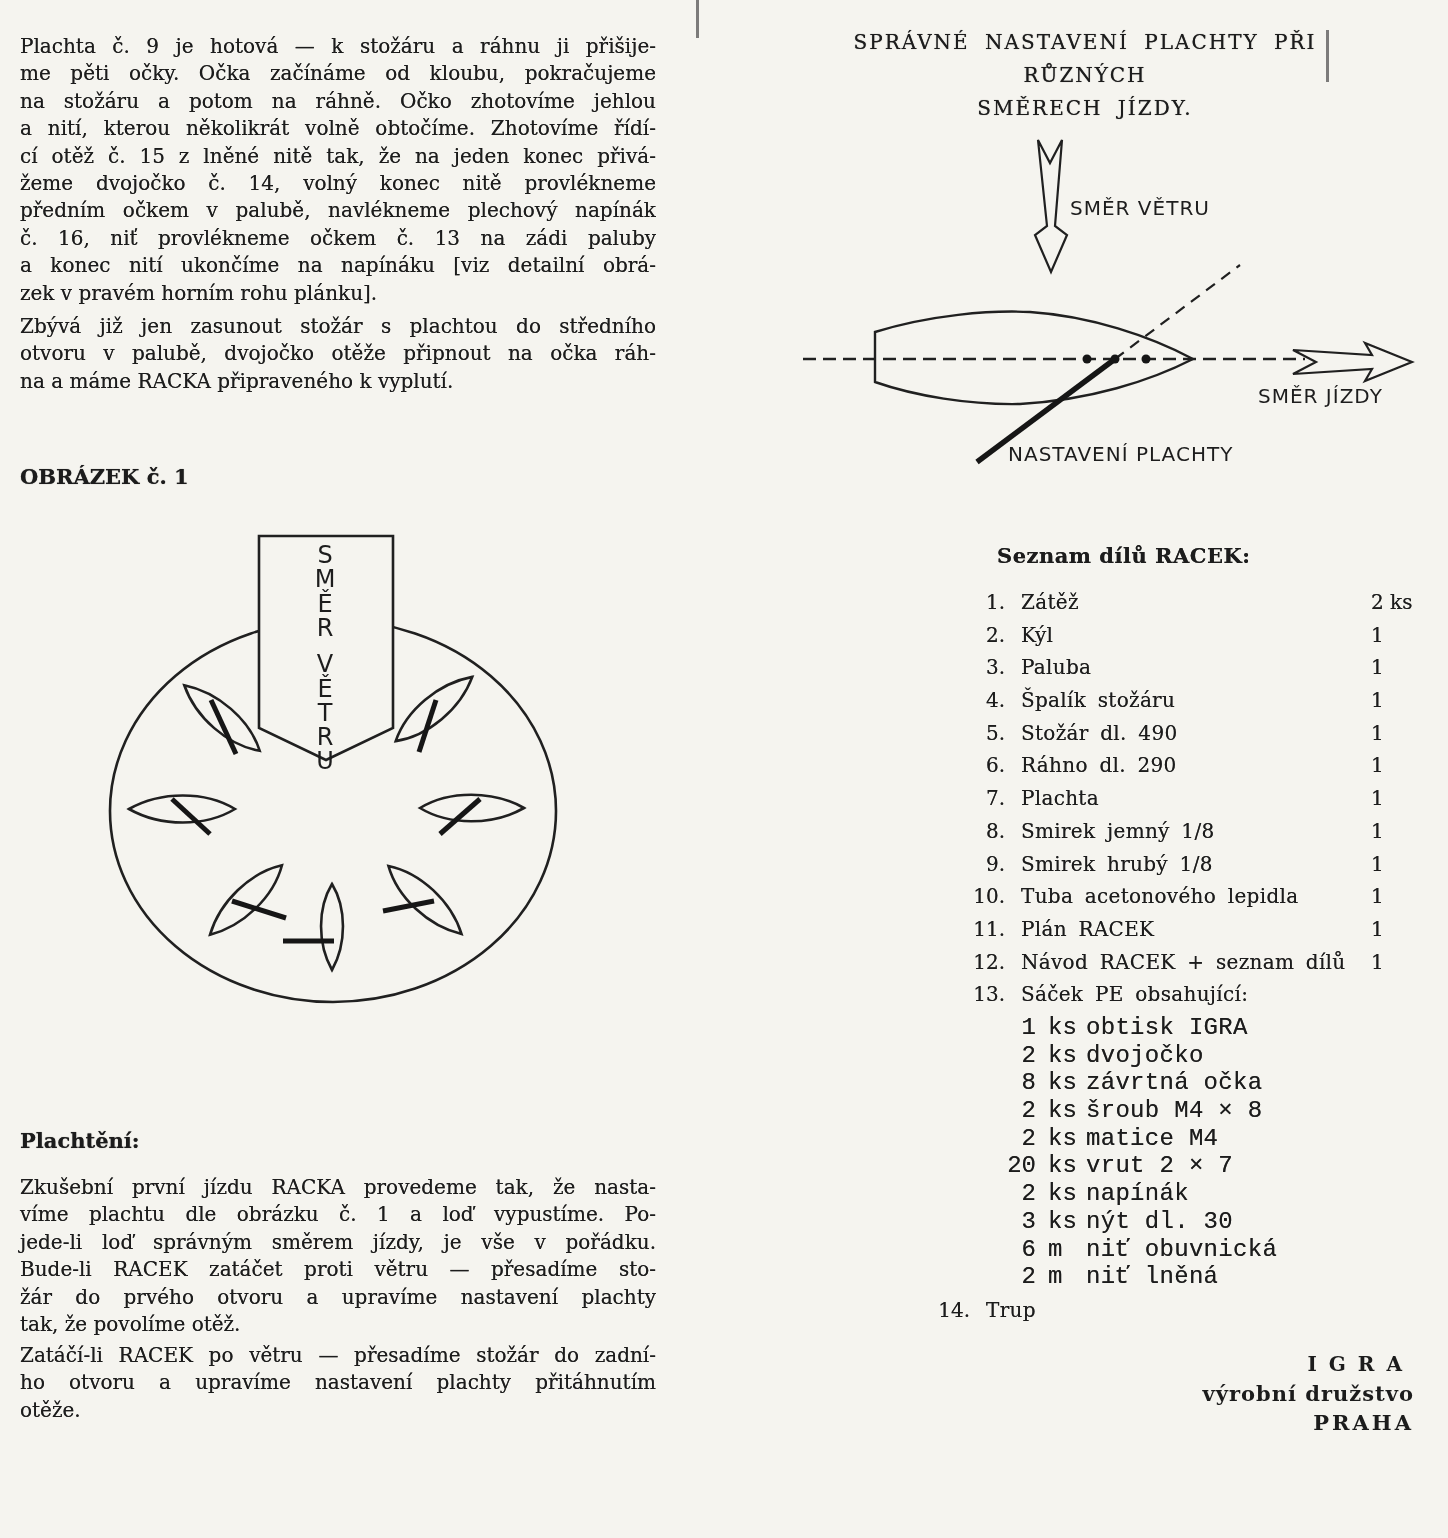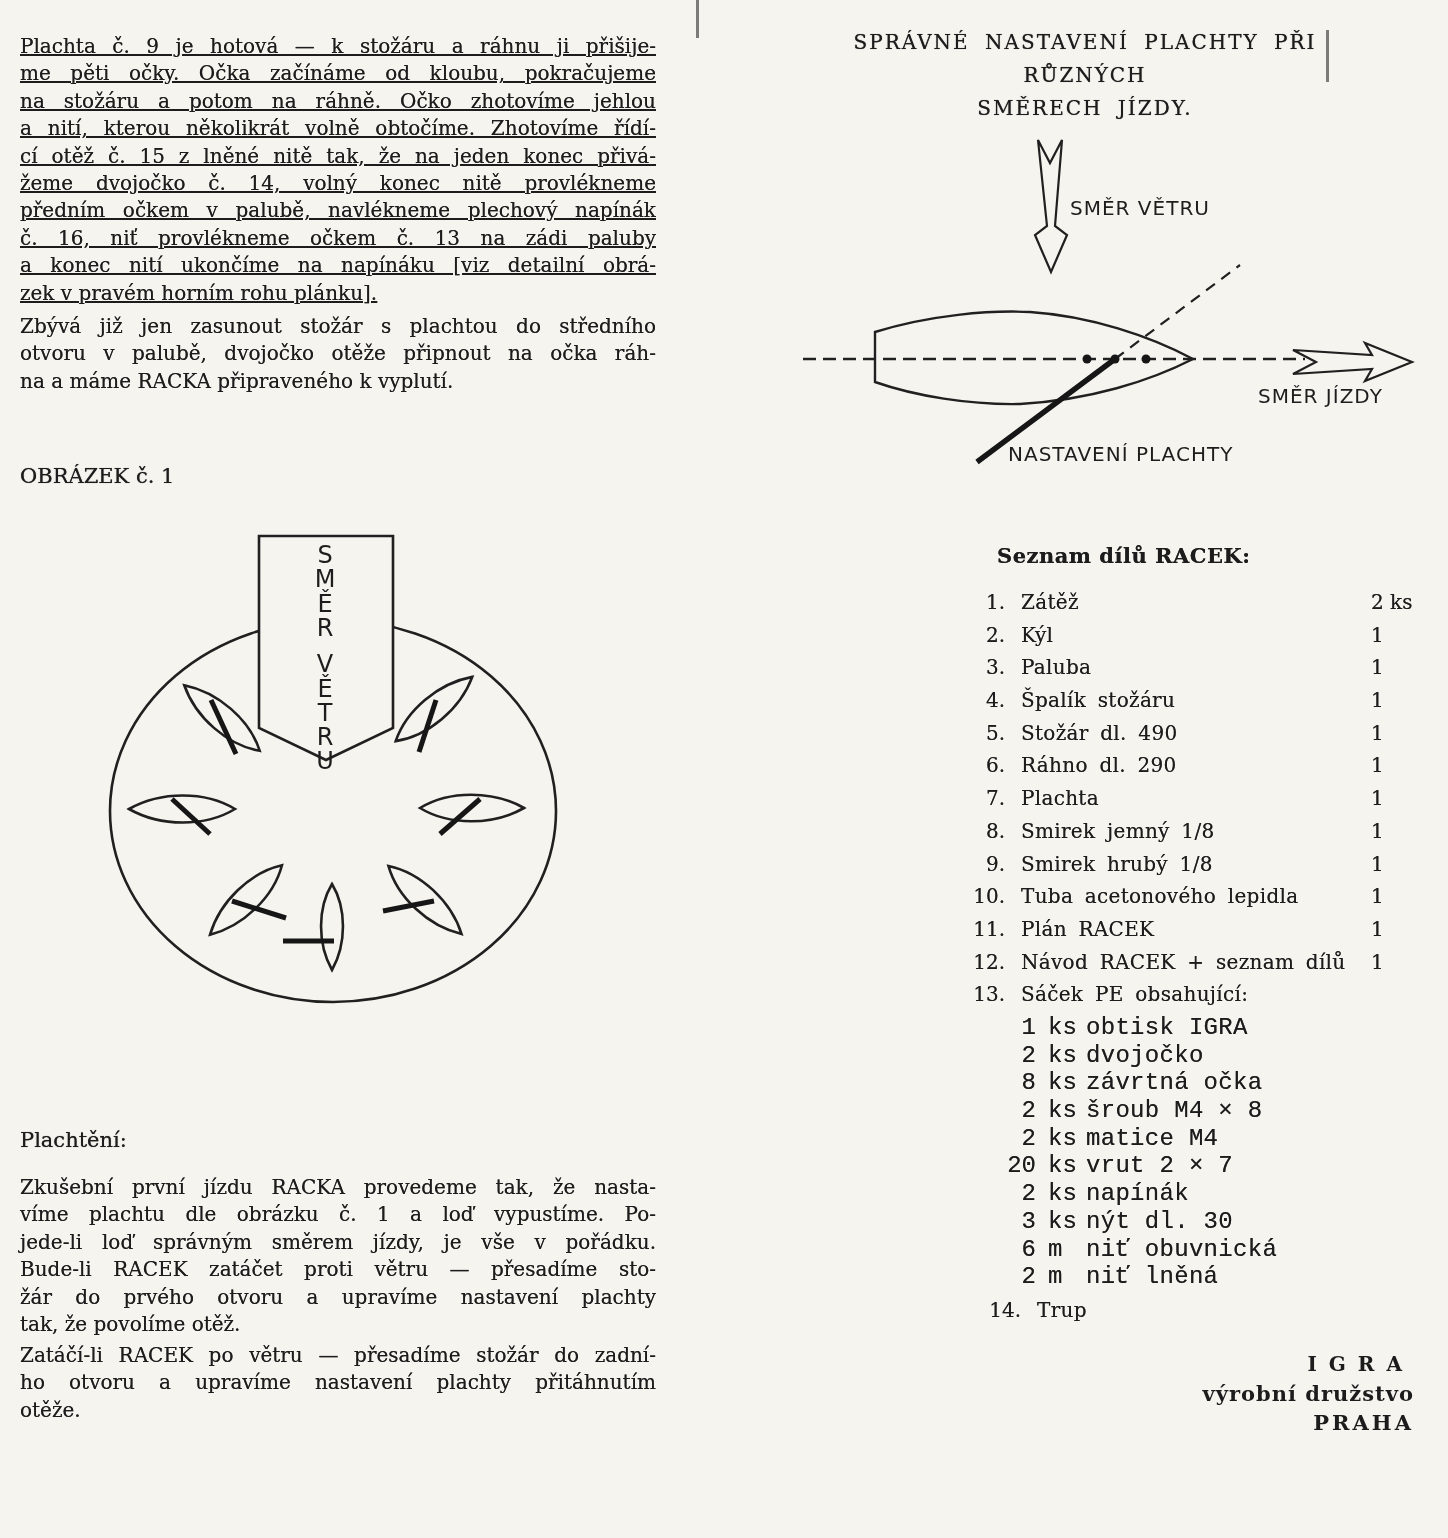--- a/index.html
+++ b/index.html
@@ -8,21 +8,21 @@
     background:#f5f4ef;color:#1c1c1c;
     font-family:"DejaVu Serif","Liberation Serif",serif;
   }
   .abs{position:absolute;}
   .body-text{
     width:636px;font-size:20px;line-height:27.4px;
     text-shadow:0 0 .6px rgba(25,25,25,.75);
   }
   .tline{text-align:justify;text-align-last:justify;white-space:normal;}
   .tline.last{text-align-last:left;}
-  .heading{font-weight:normal;font-size:21px;text-shadow:0 0 .7px rgba(20,20,20,.8);}
+  .heading{font-weight:bold;font-size:21px;text-shadow:0 0 .7px rgba(20,20,20,.8);}
   .rc-heading{
     font-size:20px;line-height:33px;letter-spacing:2px;word-spacing:7px;
     text-shadow:0 0 .7px rgba(20,20,20,.8);width:560px;text-align:center;
   }
   .parts-title{font-weight:bold;font-size:21px;letter-spacing:.5px;text-shadow:0 0 .6px rgba(20,20,20,.8);}
   .parts-list{width:470px;font-size:20px;text-shadow:0 0 .5px rgba(25,25,25,.7);}
   .prow{position:relative;height:32.7px;line-height:32.7px;}
   .pnum{display:inline-block;width:46px;text-align:right;}
   .pname{margin-left:16px;letter-spacing:.3px;word-spacing:5px;margin-top:14px;}
   .pqty{position:absolute;left:412px;top:0;}
@@ -44,21 +44,21 @@
     font-family:"DejaVu Sans","Liberation Sans",sans-serif;
     font-size:24px;fill:#1d1d1d;
   }
 </style>
 </head>
 <body>
 
 <div class="abs artifact" style="left:696px;top:0;height:38px;"></div>
 <div class="abs artifact" style="left:1326px;top:30px;height:52px;"></div>
 
-<div class="abs body-text" style="left:20px;top:33px;text-decoration:underline;">
+<div class="abs body-text" style="left:20px;top:33px;">
     <div class="tline">Plachta č. 9 je hotová — k stožáru a ráhnu ji přišije-</div>
     <div class="tline">me pěti očky. Očka začínáme od kloubu, pokračujeme</div>
     <div class="tline">na stožáru a potom na ráhně. Očko zhotovíme jehlou</div>
     <div class="tline">a nití, kterou několikrát volně obtočíme. Zhotovíme řídí-</div>
     <div class="tline">cí otěž č. 15 z lněné nitě tak, že na jeden konec přivá-</div>
     <div class="tline">žeme dvojočko č. 14, volný konec nitě provlékneme</div>
     <div class="tline">předním očkem v palubě, navlékneme plechový napínák</div>
     <div class="tline">č. 16, niť provlékneme očkem č. 13 na zádi paluby</div>
     <div class="tline">a konec nití ukončíme na napínáku [viz detailní obrá-</div>
     <div class="tline last">zek v pravém horním rohu plánku].</div>
@@ -184,21 +184,21 @@
     <div class="brow"><span class="bqty">8</span><span class="bunit">ks</span><span class="bname">závrtná očka</span></div>
     <div class="brow"><span class="bqty">2</span><span class="bunit">ks</span><span class="bname">šroub M4 × 8</span></div>
     <div class="brow"><span class="bqty">2</span><span class="bunit">ks</span><span class="bname">matice M4</span></div>
     <div class="brow"><span class="bqty">20</span><span class="bunit">ks</span><span class="bname">vrut 2 × 7</span></div>
     <div class="brow"><span class="bqty">2</span><span class="bunit">ks</span><span class="bname">napínák</span></div>
     <div class="brow"><span class="bqty">3</span><span class="bunit">ks</span><span class="bname">nýt dl. 30</span></div>
     <div class="brow"><span class="bqty">6</span><span class="bunit">m</span><span class="bname">niť obuvnická</span></div>
     <div class="brow"><span class="bqty">2</span><span class="bunit">m</span><span class="bname">niť lněná</span></div>
   </div>
 
-<div class="abs parts-list" style="left:975px;top:1294px;">
+<div class="abs parts-list" style="left:924px;top:1294px;">
   <div class="prow">
     <span class="pnum">14.</span><span class="pname">Trup</span>
   </div>
 </div>
 
 <div class="abs publisher" style="left:1152px;top:1350px;">
   <div class="pub-1">IGRA</div>
   <div class="pub-2">výrobní družstvo</div>
   <div class="pub-3">PRAHA</div>
 </div>

